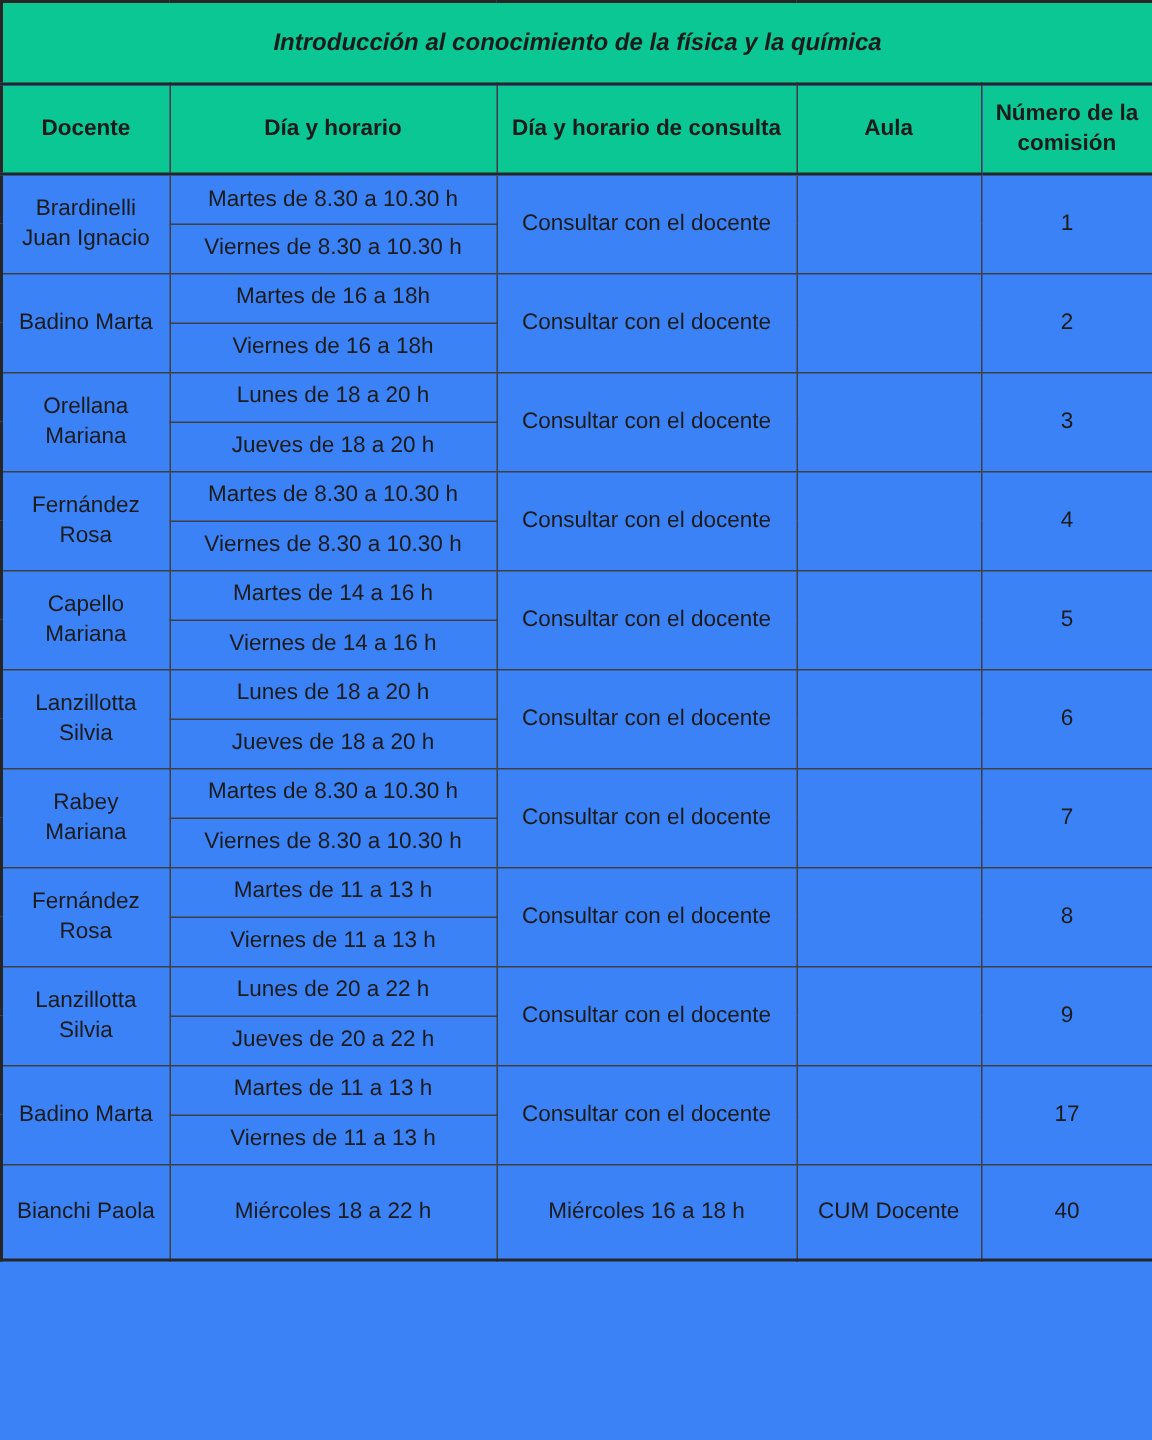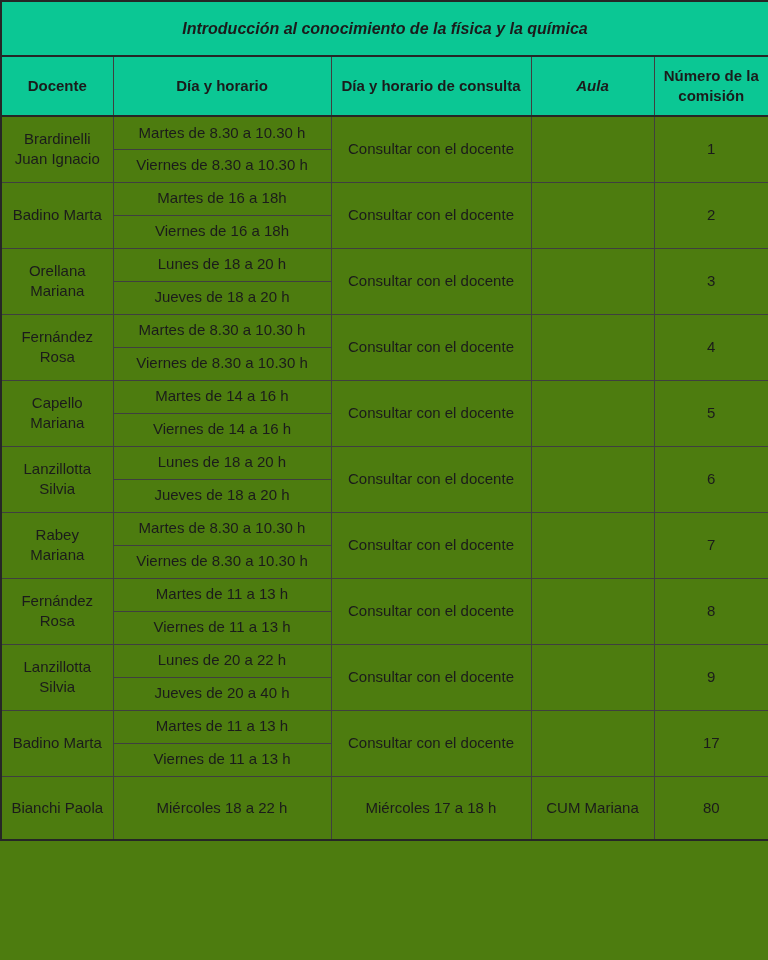--- a/index.html
+++ b/index.html
@@ -5,21 +5,21 @@
   html, body {
     margin: 0;
     padding: 0;
     background: #ffffff;
     font-family: "Liberation Sans", "DejaVu Sans", sans-serif;
     color: #1b1b1b;
   }
   .page {
     width: 768px;
     height: 960px;
-    background: #4d7c0f;
+    background: #3b82f6;
     position: relative;
     overflow: hidden;
   }
   table.schedule {
     border-collapse: collapse;
     width: 768px;
     table-layout: fixed;
   }
   table.schedule td, table.schedule th {
     border: 1px solid #3f3f3f;
@@ -63,21 +63,21 @@
       <col style="width:115px">
     </colgroup>
     <thead>
       <tr class="title-row">
         <td colspan="5" class="title-cell" style="background: rgb(11, 199, 148);">Introducción al conocimiento de la física y la química</td>
       </tr>
       <tr class="header-row">
         <th style="background: rgb(11, 199, 148);">Docente</th>
         <th style="background: rgb(11, 199, 148); text-align: center;">Día y horario</th>
         <th style="background: rgb(11, 199, 148);">Día y horario de consulta</th>
-        <th style="background: rgb(11, 199, 148); font-style: italic;">Aula</th>
+        <th style="background: rgb(11, 199, 148);">Aula</th>
         <th style="background: rgb(11, 199, 148); margin-top: 36px;">Número de la comisión</th>
       </tr>
     </thead>
     <tbody id="schedule-body">
         <tr class="sub-row">
           <td class="docente-cell" rowspan="2">Brardinelli
 Juan Ignacio</td>
           <td class="horario-cell">Martes de 8.30 a 10.30 h</td>
           <td class="consulta-cell" rowspan="2">Consultar con el docente</td>
           <td class="aula-cell" rowspan="2"></td>
@@ -164,34 +164,34 @@
         </tr>
         <tr class="sub-row">
           <td class="docente-cell" rowspan="2">Lanzillotta
 Silvia</td>
           <td class="horario-cell">Lunes de 20 a 22 h</td>
           <td class="consulta-cell" rowspan="2">Consultar con el docente</td>
           <td class="aula-cell" rowspan="2"></td>
           <td class="comision-cell" rowspan="2">9</td>
         </tr>
         <tr class="sub-row">
-          <td class="horario-cell">Jueves de 20 a 40 h</td>
+          <td class="horario-cell">Jueves de 20 a 22 h</td>
         </tr>
         <tr class="sub-row">
           <td class="docente-cell" rowspan="2">Badino Marta</td>
           <td class="horario-cell">Martes de 11 a 13 h</td>
           <td class="consulta-cell" rowspan="2">Consultar con el docente</td>
           <td class="aula-cell" rowspan="2"></td>
           <td class="comision-cell" rowspan="2">17</td>
         </tr>
         <tr class="sub-row">
           <td class="horario-cell">Viernes de 11 a 13 h</td>
         </tr>
         <tr class="single-row">
           <td class="docente-cell">Bianchi Paola</td>
           <td class="horario-cell">Miércoles 18 a 22 h</td>
-          <td class="consulta-cell">Miércoles 17 a 18 h</td>
-          <td class="aula-cell">CUM Mariana</td>
-          <td class="comision-cell">80</td>
+          <td class="consulta-cell">Miércoles 16 a 18 h</td>
+          <td class="aula-cell">CUM Docente</td>
+          <td class="comision-cell">40</td>
         </tr>
       </tbody>
   </table>
 </div>
 
 </body></html>

